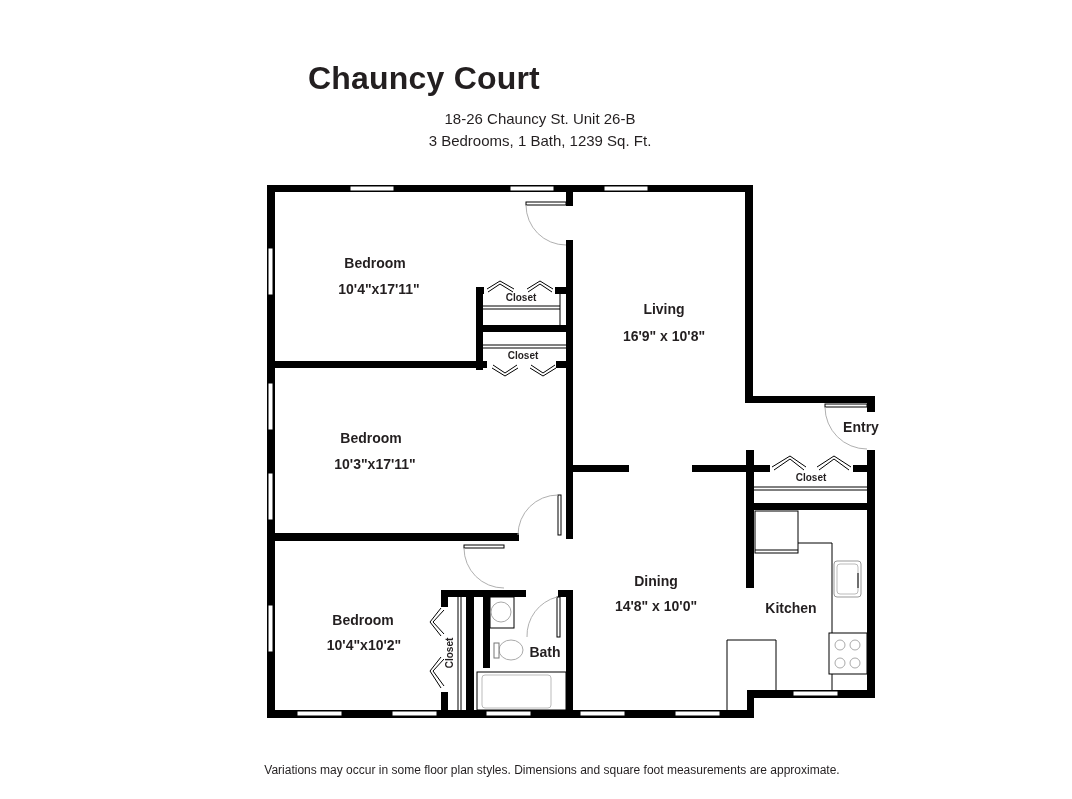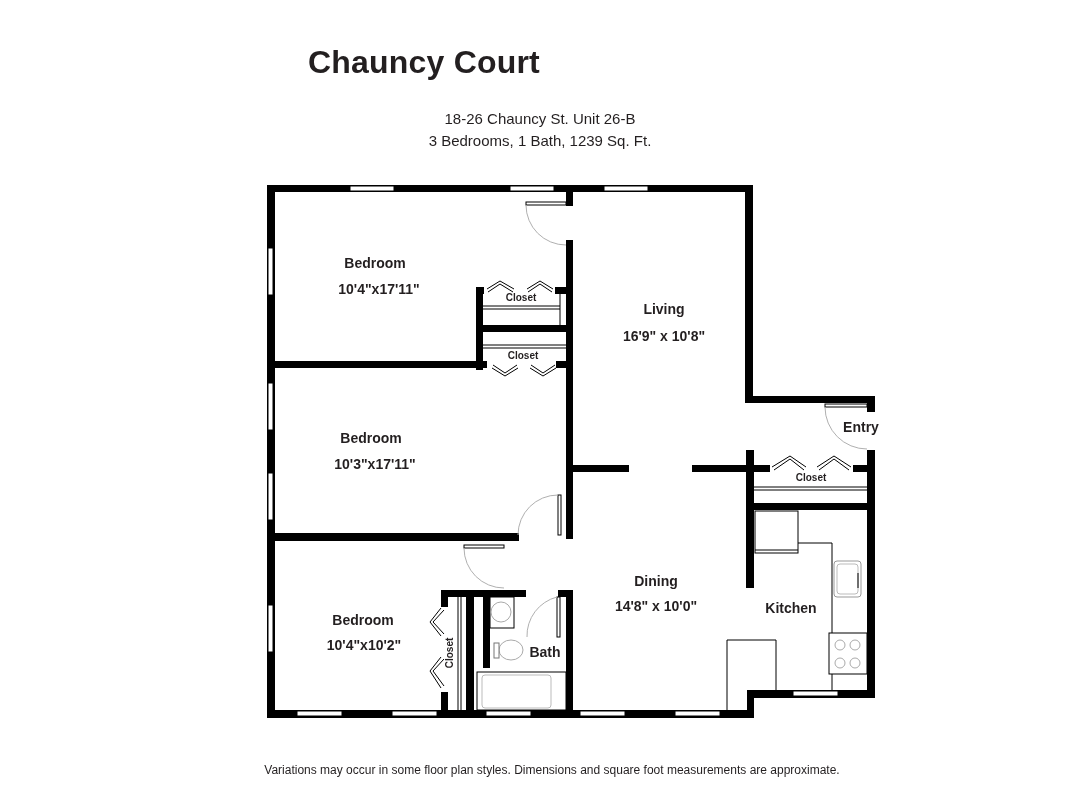--- a/index.html
+++ b/index.html
@@ -1,17 +1,17 @@
 <!DOCTYPE html>
 <html><head>
 <meta charset="utf-8">
 <style>
   html, body { margin: 0; padding: 0; background: #ffffff; }
   body { width: 1072px; height: 799px; position: relative; overflow: hidden; font-family: "Liberation Sans", sans-serif; color: #231f20; }
-  .title { position: absolute; left: 0; width: 848px; top: 44px; text-align: center; font-size: 32px; font-weight: bold; letter-spacing: 0.2px; }
+  .title { position: absolute; left: 0; width: 848px; top: 60px; text-align: center; font-size: 32px; font-weight: bold; letter-spacing: 0.2px; }
   .sub { position: absolute; left: 0; width: 1080px; text-align: center; font-size: 15px; color: #231f20; }
   .sub1 { top: 110px; }
   .sub2 { top: 132px; }
   .footer { position: absolute; left: 0; width: 1104px; top: 763px; text-align: center; font-size: 12px; }
   svg { position: absolute; left: 0; top: 0; }
   .lbl { font-family: "Liberation Sans", sans-serif; font-weight: bold; fill: #231f20; }
   .room { font-size: 14px; }
   .dim { font-size: 14px; }
   .small { font-size: 10px; }
 </style>

